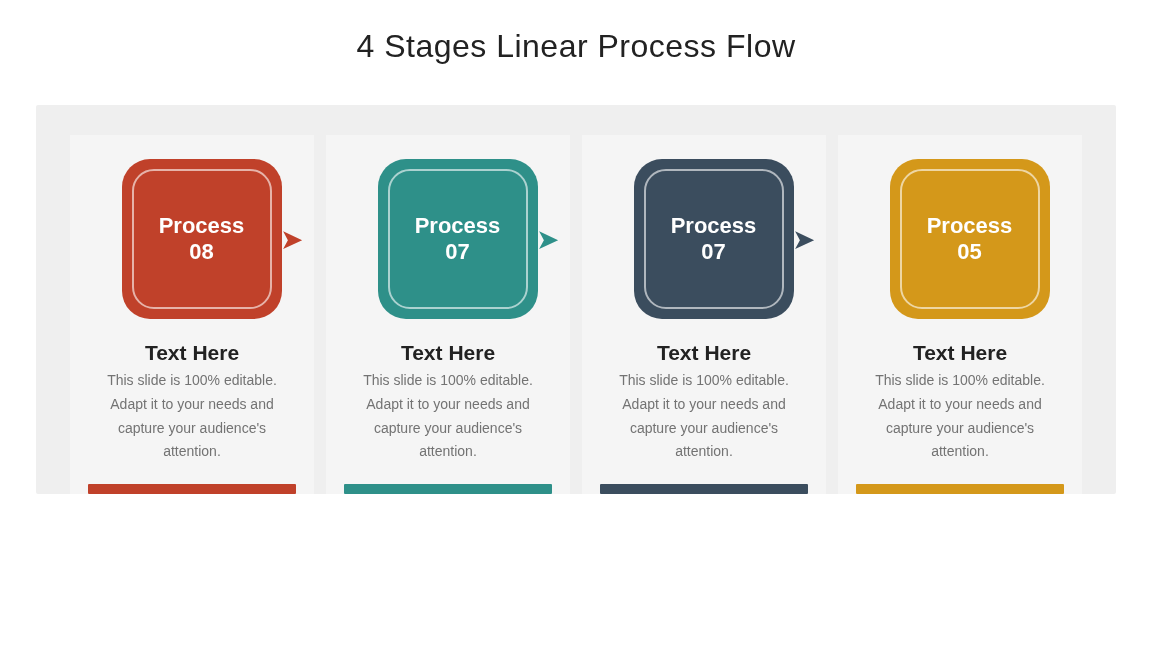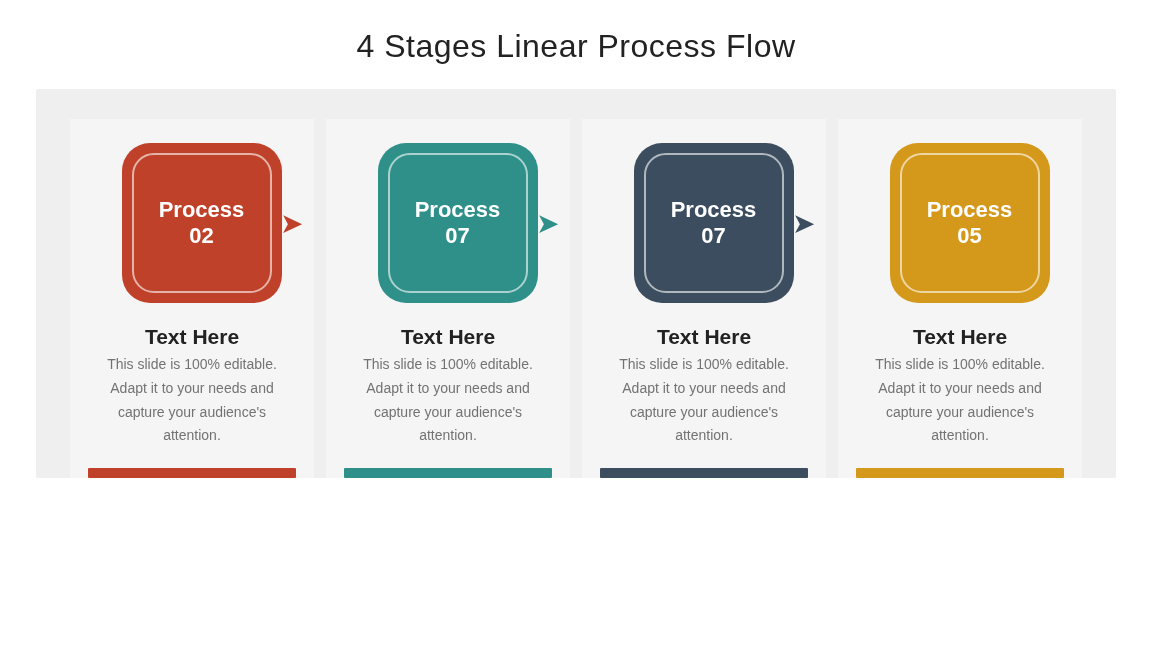--- a/index.html
+++ b/index.html
@@ -13,21 +13,21 @@
       align-items: center;
       justify-content: flex-start;
       overflow: hidden;
     }
     .page-title {
       font-size: 32px;
       font-weight: 400;
       color: #222222;
       text-align: center;
       margin-top: 28px;
-      margin-bottom: 24px;
+      margin-bottom: 40px;
       letter-spacing: 0.5px;
     }
     .cards-container {
       display: flex;
       flex-direction: row;
       gap: 0px;
       background: #efefef;
       padding: 30px 28px 0px 28px;
       width: 1080px;
       border-radius: 2px;
@@ -133,21 +133,21 @@
 
 <h1 class="page-title">4 Stages Linear Process Flow</h1>
 
 <div class="cards-container">
 <div class="card">
       <div class="card-inner">
         <div class="process-icon-wrapper">
           <div class="process-box color-red">
             <div class="process-box-inner">
               <span class="process-label">Process</span>
-              <span class="process-num">02</span>
+              <span class="process-num">08</span>
             </div>
           </div>
           <span class="arrow-icon arrow-red">➤</span>
         </div>
         <div class="card-text-title">Text Here</div>
         <div class="card-description">This slide is 100% editable. Adapt it to your needs and capture your audience's attention.</div>
         <div class="card-bottom-bar color-red"></div>
       </div>
     </div>
     <div class="card">

